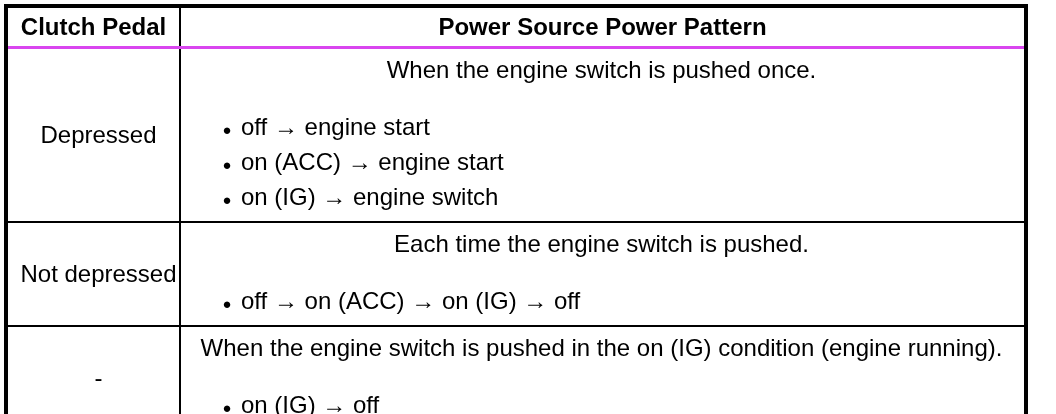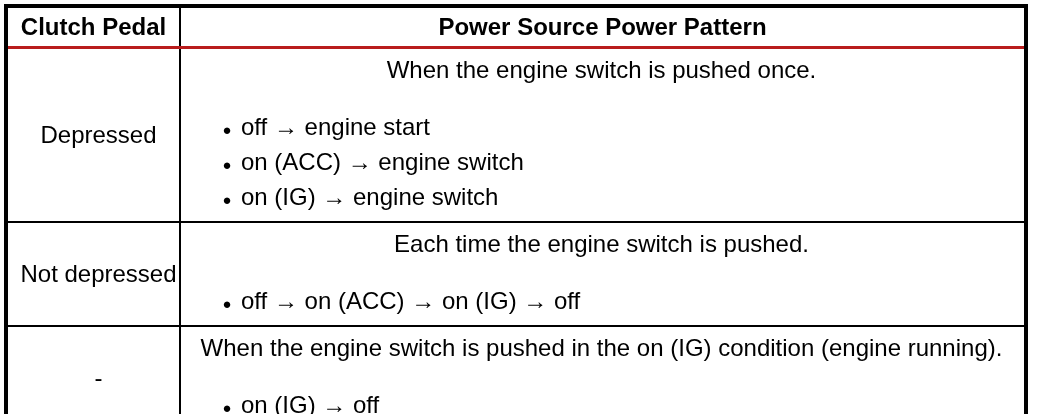--- a/index.html
+++ b/index.html
@@ -26,21 +26,21 @@
     line-height: 32px;
   }
   col.col-clutch { width: 174px; }
   col.col-pattern { width: 846px; }
   th, td {
     border: 2px solid #000000;
     vertical-align: middle;
   }
   thead tr { height: 41px; }
   thead th {
-    border-bottom: 3px solid #b91c1c;
+    border-bottom: 3px solid #d946ef;
     font-weight: bold;
     text-align: center;
     font-size: 24px;
     padding: 2px 4px;
   }
   tr.row-0 { height: 165px; }
   tr.row-1 { height: 97px; }
   tr.row-2 { height: 96px; }
   td.clutch-cell {
     vertical-align: middle;
@@ -87,21 +87,21 @@
         <td class="clutch-cell">Depressed</td>
         <td class="pattern-cell">
           <div class="intro-line">When the engine switch is pushed once.</div>
           <div class="bullet-list">
             <div class="bullet-row">
               <span class="bullet-marker">●</span>
               <span class="bullet-text">off → engine start</span>
             </div>
             <div class="bullet-row">
               <span class="bullet-marker">●</span>
-              <span class="bullet-text">on (ACC) → engine switch</span>
+              <span class="bullet-text">on (ACC) → engine start</span>
             </div>
             <div class="bullet-row">
               <span class="bullet-marker">●</span>
               <span class="bullet-text">on (IG) → engine switch</span>
             </div>
           </div>
         </td>
       </tr>
       <tr class="row-1">
         <td class="clutch-cell">Not depressed</td>

